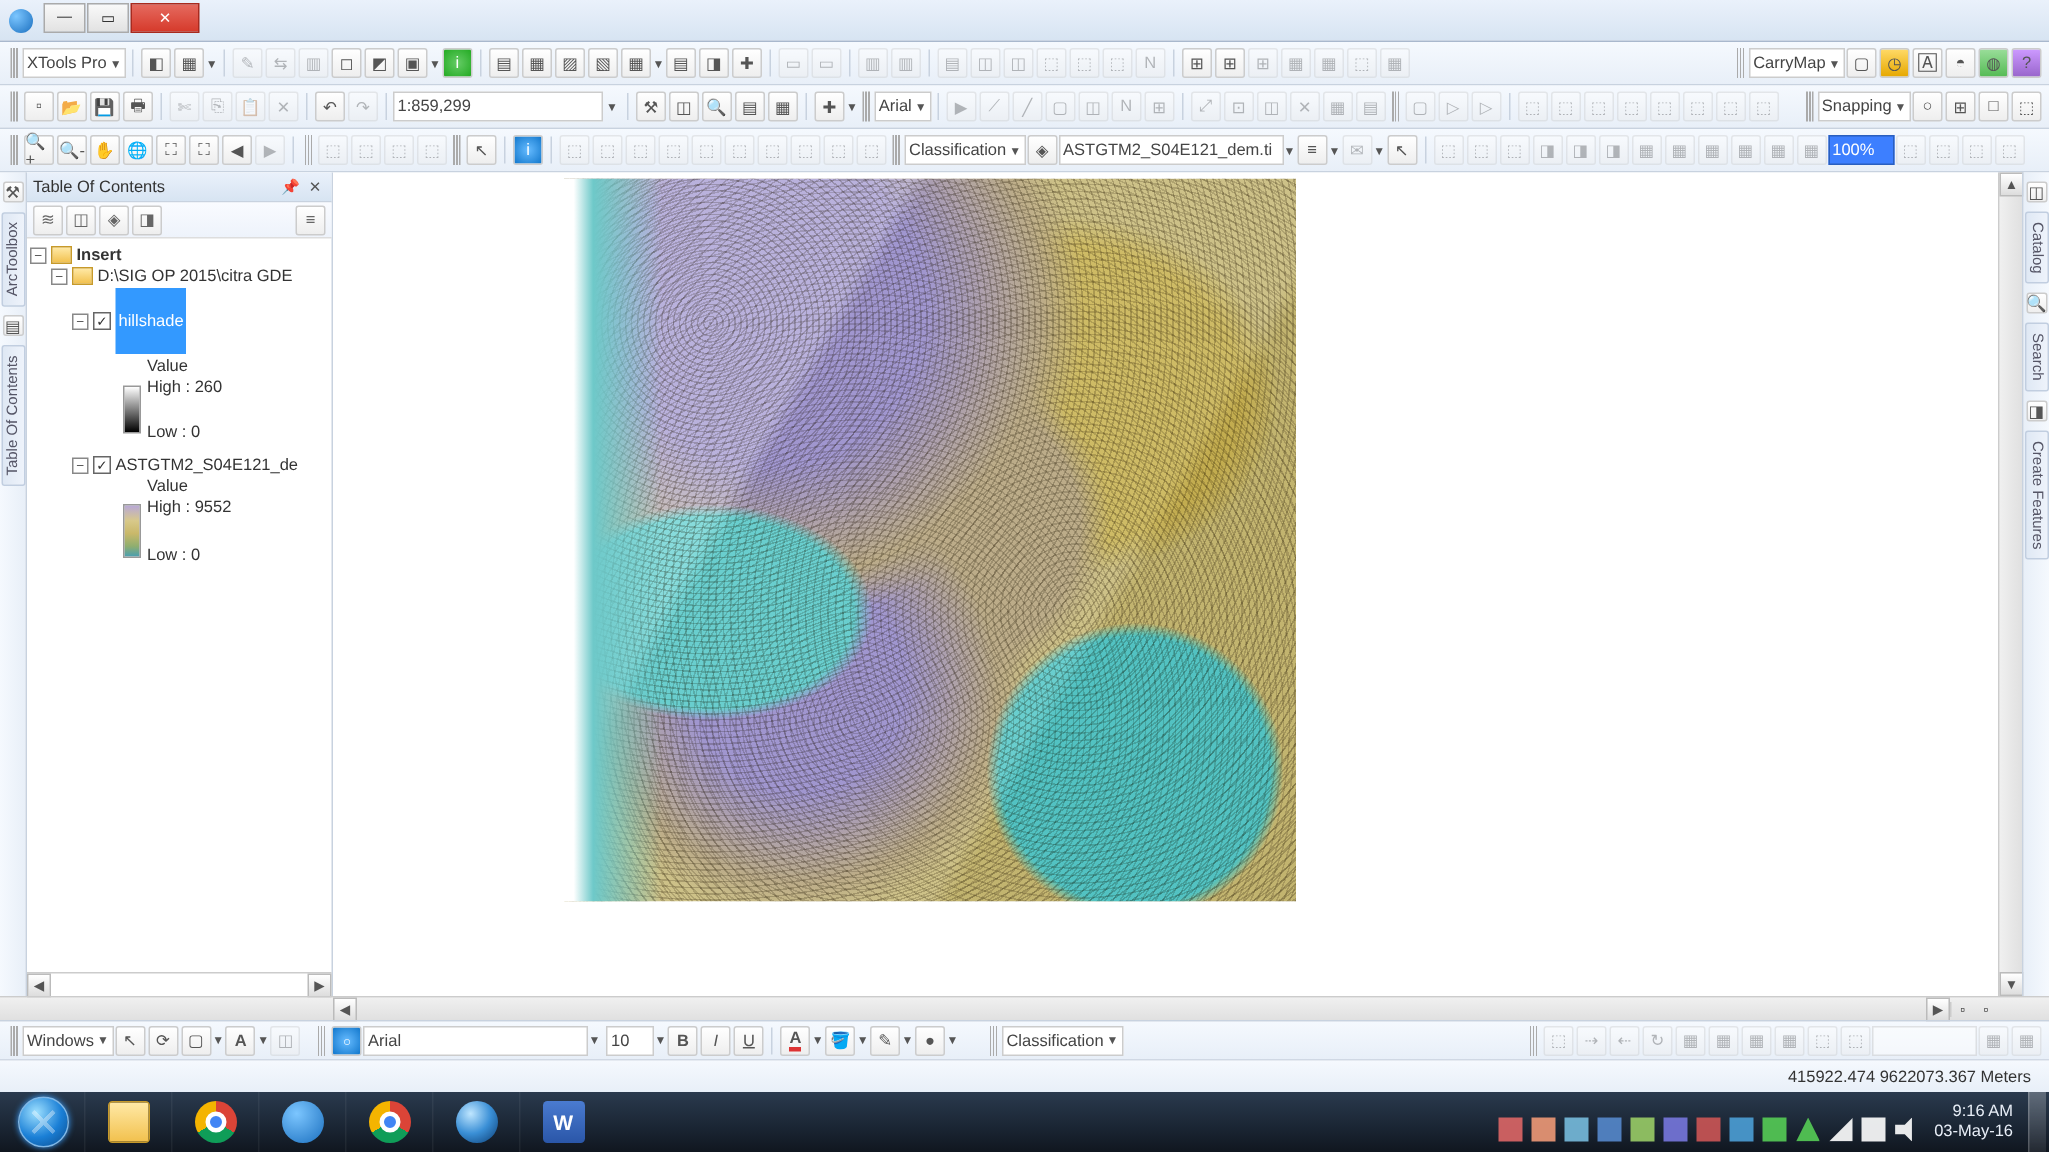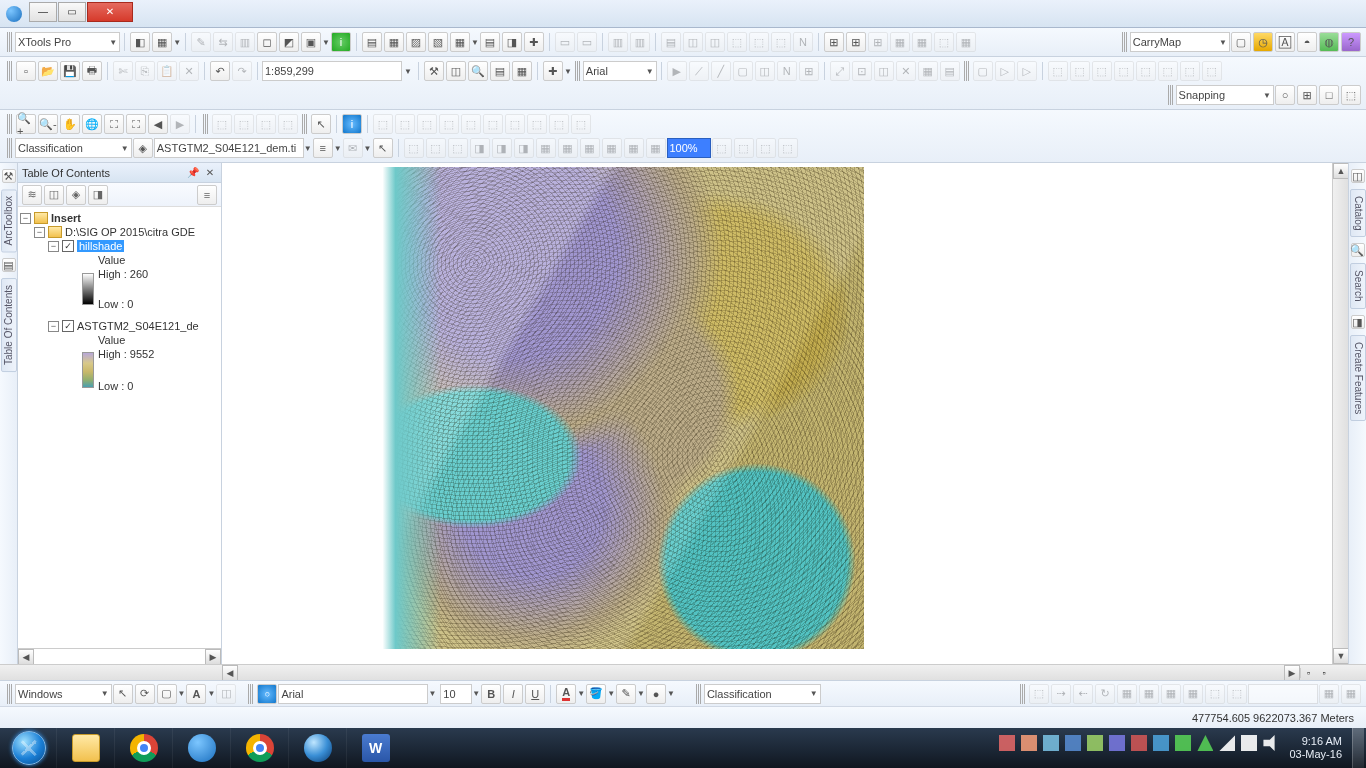--- a/index.html
+++ b/index.html
@@ -11,39 +11,39 @@
 .winbtns { display:flex; height:20px; margin-top:-4px; }
 .winbtn { width:28px; height:20px; margin-left:1px; border:1px solid #aaa; background:linear-gradient(#f9f9f9,#e2e2e2); display:flex; align-items:center; justify-content:center; font-size:10px; color:#333; }
 .winbtn.close { width:46px; background:linear-gradient(#e56a5f,#d63a2b); color:#fff; border-color:#a82a1e; }
 .menubar { height:26px; background:linear-gradient(#f5f9fe,#e8eff8); display:flex; align-items:center; padding:0 8px; border-bottom:1px solid #c8d2df; }
 .menubar .menuitem { font-size:12px; color:#333; padding:4px 12px; cursor:default; }
 .toolbars { background:linear-gradient(#f5f9fe,#e8eff8); border-bottom:1px solid #c8d2df; display:flex; flex-wrap:wrap; padding:2px 4px; }
 .toolrow { display:flex; align-items:center; height:24px; }
 .grip { width:5px; height:20px; margin:0 3px; background:repeating-linear-gradient(90deg,#aaa 0 1px,transparent 1px 2px); cursor:move; }
 .tbtn { width:20px; height:20px; margin:0 1px; border:1px solid transparent; display:flex; align-items:center; justify-content:center; font-size:11px; color:#555; background:linear-gradient(#fff,#eee); border-color:#ccc; border-radius:2px; }
 .tbtn.dis { opacity:.4; }
-.tdd { height:20px; padding:0 2px; display:flex; align-items:center; border:1px solid #ccc; background:#fff; font-size:11px; color:#444;gap:36px; }
+.tdd { height:20px; padding:0 2px; display:flex; align-items:center; border:1px solid #ccc; background:#fff; font-size:11px; color:#444; }
 .tdd .caret { margin-left:2px; font-size:8px; color:#555; }
 .sep { width:1px; height:18px; background:#c8d2df; margin:0 4px; }
 .content { flex:1; display:flex; min-height:0; }
 .leftstrip { width:18px; background:linear-gradient(90deg,#f5f9fe,#e8eff8); border-right:1px solid #c8d2df; display:flex; flex-direction:column; align-items:center; padding-top:6px; gap:6px; }
 .lefttab { width:16px; padding:6px 1px; writing-mode:vertical-rl; transform:rotate(180deg); font-size:10px; color:#556; background:linear-gradient(90deg,#eef3fb,#dfe8f4); border:1px solid #c1cee0; border-radius:2px; }
 .toc { width:204px; display:flex; flex-direction:column; border-right:1px solid #c8d2df; background:#fff; }
 .tochdr { height:20px; background:linear-gradient(#eaf1fb,#d7e4f2); display:flex; align-items:center; padding:0 4px; border-bottom:1px solid #c8d2df; font-size:11px; color:#333; }
 .tochdr .spacer { flex:1; }
 .tochdr .hbtn { width:14px;height:14px;margin-left:2px;display:flex;align-items:center;justify-content:center;font-size:10px;color:#555; }
 .tocbar { height:24px; display:flex; align-items:center; padding:0 4px; gap:2px; border-bottom:1px solid #ddd; background:linear-gradient(#f9fbff,#eef3fb); }
 .tocbar .tb { width:20px;height:20px;border:1px solid #ccc;background:linear-gradient(#fff,#eee);border-radius:2px;display:flex;align-items:center;justify-content:center;font-size:11px;color:#666; }
 .tree { flex:1; overflow:auto; font-size:11px; color:#333; padding:4px 2px; }
 .noderow { display:flex; align-items:center; padding:1px 0; white-space:nowrap; }
 .exp { width:11px;height:11px;border:1px solid #888;font-size:9px;line-height:9px;text-align:center;color:#555;margin-right:3px;background:#fff; }
 .ind { display:inline-block; height:1px; }
 .folder { width:14px;height:12px;background:linear-gradient(#ffe9a6,#f2c14e);border:1px solid #c79a2a;margin-right:3px; }
 .chk { width:12px;height:12px;border:1px solid #666;margin-right:3px;background:#fff;display:flex;align-items:center;justify-content:center;font-size:9px;color:#333; }
-.sel { background:#3399ff; color:#fff; padding:0 2px; }
+.sel { background:#3399ff; color:#fff; padding:16px 2px; }
 .gradgrey { width:12px; height:32px; background:linear-gradient(#fff,#000); border:1px solid #999; margin:2px 4px 2px 0; }
 .gradcolor { width:12px; height:36px; background:linear-gradient(#b8a8d8 0%,#d8c98a 30%,#c9b86a 55%,#8fae6f 80%,#4a9fb0 100%); border:1px solid #999; margin:2px 4px 2px 0;}
 .mapwrap { flex:1; display:flex; min-width:0; }
 .mapview { flex:1; position:relative; background:#fff; display:flex; align-items:flex-start; justify-content:flex-start; padding:4px; }
 .mapcanvas { width:488px; height:482px; margin-left:150px; position:relative; overflow:hidden; border:none; background:#fff;}
 .terrain { position:absolute; inset:0; }
 .vscroll { width:16px; background:linear-gradient(90deg,#f0f0f0,#e0e0e0); border-left:1px solid #ccc; display:flex; flex-direction:column; }
 .vscroll .arrow,.hscroll .arrow { height:16px; width:16px; background:linear-gradient(#fff,#ddd); border:1px solid #bbb; display:flex;align-items:center;justify-content:center;font-size:9px;color:#555; }
 .vscroll .track { flex:1; }
 .rightstrip { width:18px; background:linear-gradient(90deg,#e8eff8,#f5f9fe); border-left:1px solid #c8d2df; display:flex; flex-direction:column; align-items:center; padding-top:6px; gap:6px; }
@@ -55,21 +55,21 @@
 .statusbar { height:22px; background:linear-gradient(#f5f9fe,#e8eff8); display:flex; align-items:center; justify-content:flex-end; padding:0 12px; font-size:11px; color:#333; border-top:1px solid #d0d8e4; }
 .taskbar { height:40px; background:linear-gradient(#2a3a4e 0%,#1a2533 60%,#10161f 100%); display:flex; align-items:center; padding:0 2px; }
 .startbtn { width:54px; height:40px; display:flex; align-items:center; justify-content:center; }
 .orb { width:34px; height:34px; border-radius:50%; background:radial-gradient(circle at 35% 30%,#9ee0ff,#1a7fd6 55%,#0a4a8a); border:1px solid #7fb8e8; box-shadow:0 0 4px #3aa0ff; position:relative; }
 .orb::after { content:""; position:absolute; inset:6px; background:
   linear-gradient(45deg,transparent 45%,#fff 45% 55%,transparent 55%),
   linear-gradient(-45deg,transparent 45%,#fff 45% 55%,transparent 55%);
   opacity:.35; border-radius:50%;}
 .taskico { width:58px; height:40px; display:flex; align-items:center; justify-content:center; border-left:1px solid rgba(255,255,255,.06); }
 .taskico .ic { width:28px; height:28px; border-radius:3px; }
-.tray { margin-left:auto; display:flex; align-items:flex-start; gap:6px; padding:0 6px; }
+.tray { margin-left:auto; display:flex; align-items:flex-end; gap:6px; padding:0 6px; }
 .trayic { width:16px; height:16px; opacity:.9; }
 .clock { color:#e8eef7; font-size:11px; text-align:right; line-height:13px; padding:0 4px; }
 .showdesk { width:12px; height:40px; background:linear-gradient(rgba(255,255,255,.25),rgba(255,255,255,.08)); border-left:1px solid rgba(255,255,255,.2); }
 
 .terrain { background:
   radial-gradient(1200px 800px at 20% 60%, #6ec9c9 0 8%, transparent 9%),
   radial-gradient(900px 900px at 78% 82%, #6ec9c9 0 10%, transparent 11%),
   radial-gradient(700px 700px at 28% 18%, #9e95c9 0 15%, #b8aa8a 26%, transparent 30%),
   radial-gradient(600px 600px at 32% 70%, #9e95c9 0 12%, #b8aa8a 22%, transparent 26%),
   radial-gradient(500px 500px at 52% 48%, #b8aa8a 0 18%, transparent 22%),
@@ -516,21 +516,21 @@
       <div class="tbtn dis">▦</div>
       <div class="tbtn dis">⬚</div>
       <div class="tbtn dis">⬚</div>
       <div class="tdd dis" style="width:70px;opacity:.5"></div>
       <div class="tbtn dis">▦</div>
       <div class="tbtn dis">▦</div>
     </div>
   </div>
 
   <div class="statusbar">
-    <span>477754.605  9622073.367 Meters</span>
+    <span>415922.474  9622073.367 Meters</span>
   </div>
 
   <div class="taskbar">
     <div class="startbtn">
         <div class="orb"></div>
       </div>
     <div class="taskico">
         <div class="ic" style="background:linear-gradient(#ffe9a6,#f2c14e);border:1px solid #c79a2a"></div>
       </div>
     <div class="taskico">

